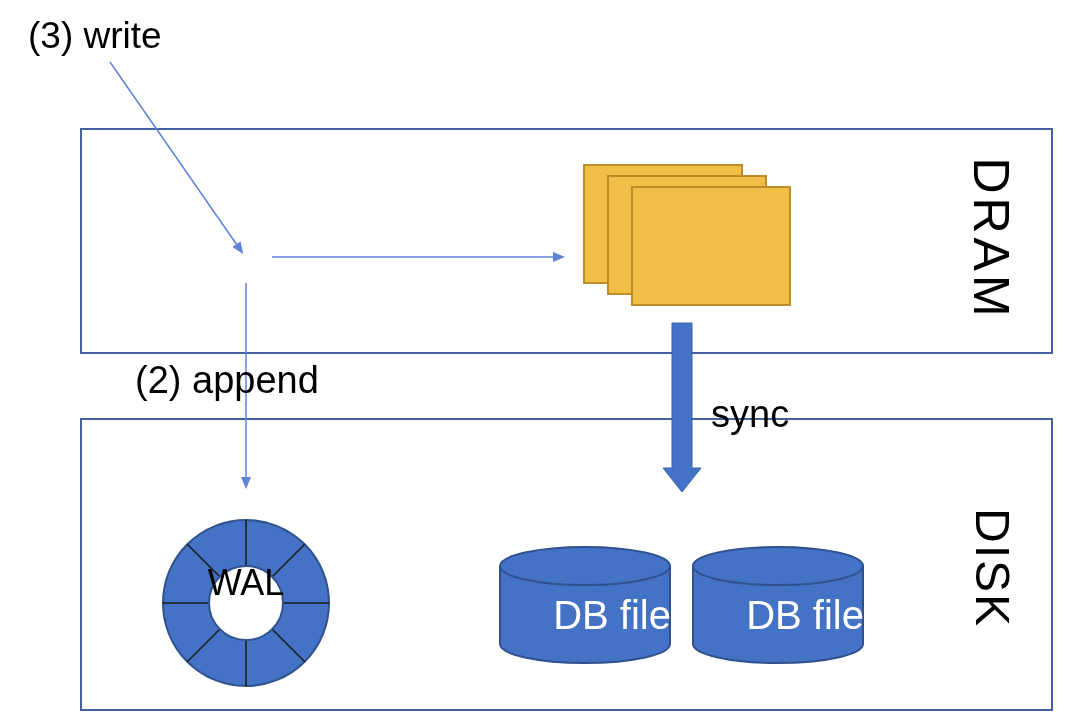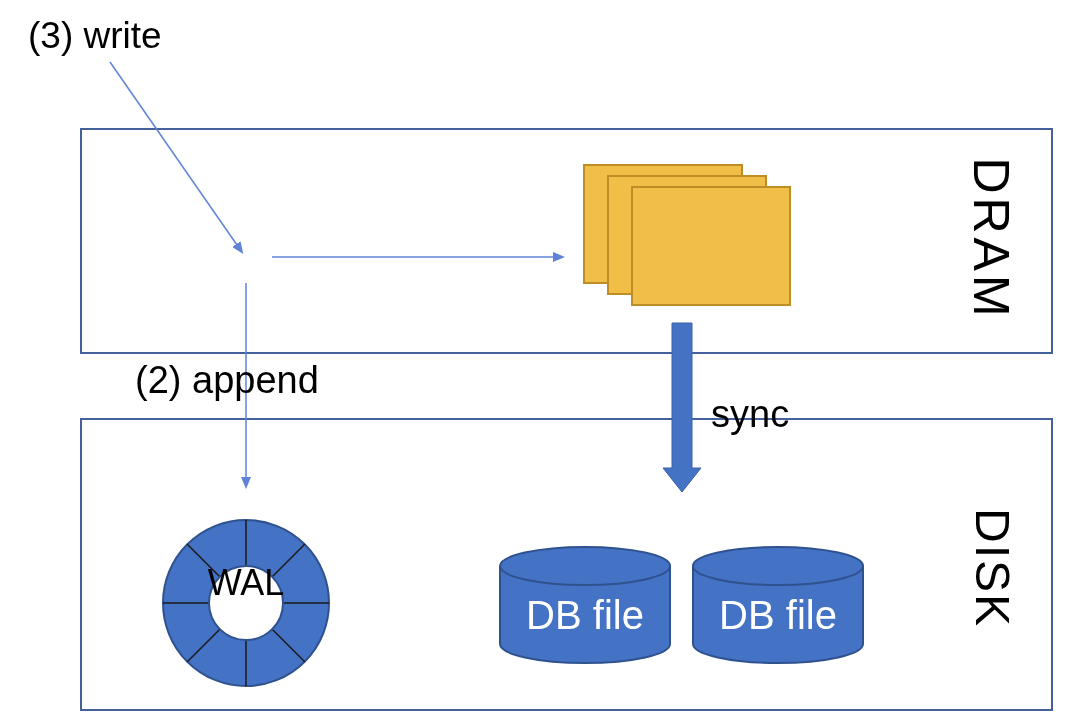--- a/index.html
+++ b/index.html
@@ -71,21 +71,21 @@
     line-height: 38px;
     color: #000000;
   }
 
   .cyl-svg { position: absolute; }
   #cyl-left  { left: 499px; top: 546px; }
   #cyl-right { left: 692px; top: 546px; }
   .cyl-text {
     position: absolute;
     width: 172px;
-    text-align: center;
+    text-align: right;
     font-size: 40px;
     line-height: 42px;
     color: #ffffff;
     top: 594px;
   }
   #db-file-label-1 { left: 499px; }
   #db-file-label-2 { left: 692px; }
 </style>
 </head>
 <body>

